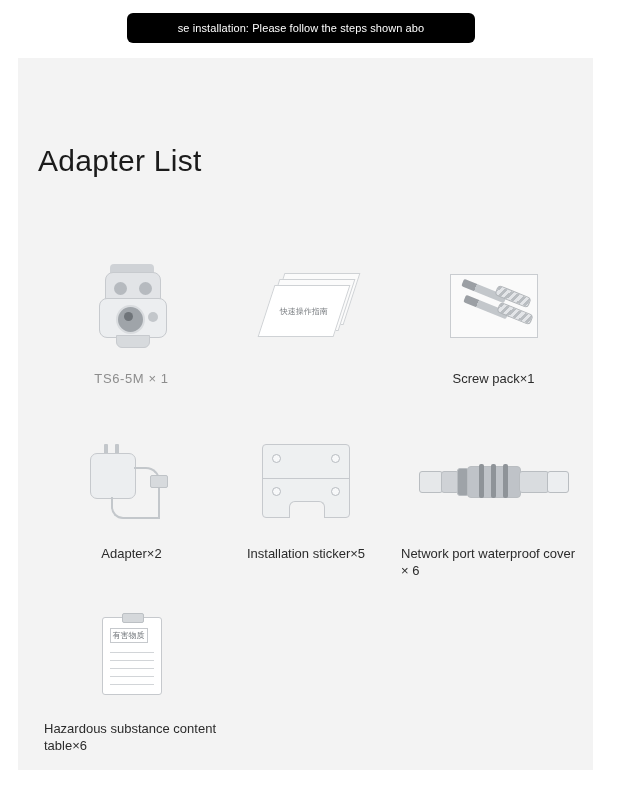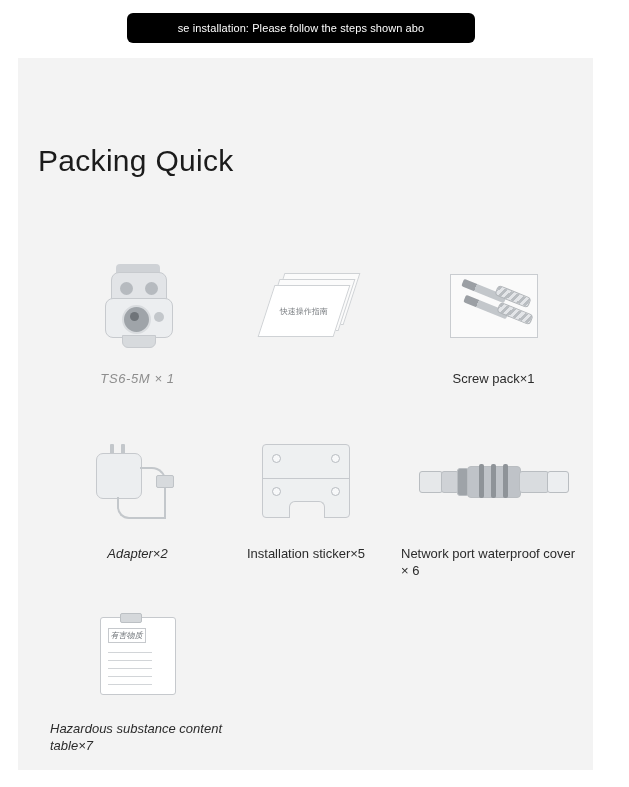--- a/index.html
+++ b/index.html
@@ -77,21 +77,21 @@
     font-size: 13px;
     color: #2b2b2b;
     line-height: 17px;
   }
   .caption-grey {
     color: #8d8d8d !important;
     letter-spacing: 0.6px;
   }
 
   
-  .c1 { left: 32px;  width: 175px; font-style: italic; }
+  .c1 { left: 26px;  width: 175px; }
   .c2 { left: 193px; width: 190px; }
   .c3 { left: 383px; width: 185px; }
 
   .c3 .caption.left-align,
   .c1 .caption.left-align { text-align: left; }
 
   
   .cam { position: relative; width: 72px; height: 84px; }
   .cam .top-bar {
     position: absolute; left: 14px; top: 0; width: 44px; height: 9px;
@@ -237,21 +237,21 @@
     position: absolute; top: 6px; width: 5px; height: 34px;
     background: #8e9398; border-radius: 2px;
   }
   .waterproof .r1 { left: 60px; }
   .waterproof .r2 { left: 72px; }
   .waterproof .r3 { left: 84px; }
 
   
   .hazard {
     position: relative; width: 58px; height: 76px;
-    background: #ffffff; border: 1px solid #c6c9cd; border-radius: 3px; padding-left: 16px;
+    background: #ffffff; border: 1px solid #c6c9cd; border-radius: 3px;
   }
   .hazard .clip {
     position: absolute; left: 19px; top: -5px; width: 20px; height: 8px;
     background: #d5d8db; border: 1px solid #bcc0c4; border-radius: 2px;
   }
   .hazard .cn {
     position: absolute; left: 7px; top: 10px; font-size: 8px; color: #6f7479;
     border: 1px solid #c6c9cd; padding: 1px 2px;
   }
   .hazard .line {
@@ -265,21 +265,21 @@
 </style>
 </head>
 <body>
 
 <div class="toast">
   <span>se installation: Please follow the steps shown abo</span>
 </div>
 
 <div class="panel">
 
-  <div class="page-title">Packing Quick</div>
+  <div class="page-title">Adapter List</div>
 
   <div class="row row-1">
 
     <div class="cell c1">
       <div class="art">
         <div class="cam">
           <div class="top-bar"></div>
           <div class="head">
               <div class="lens-s"></div>
               <div class="lens-s2"></div>
@@ -378,18 +378,18 @@
         <div class="hazard">
           <div class="clip"></div>
           <div class="cn">有害物质</div>
           <div class="line l1"></div>
           <div class="line l2"></div>
           <div class="line l3"></div>
           <div class="line l4"></div>
           <div class="line l5"></div>
         </div>
       </div>
-      <div class="caption left-align">Hazardous substance content table×7</div>
+      <div class="caption left-align">Hazardous substance content table×6</div>
     </div>
 
   </div>
 
 </div>
 
 </body></html>

